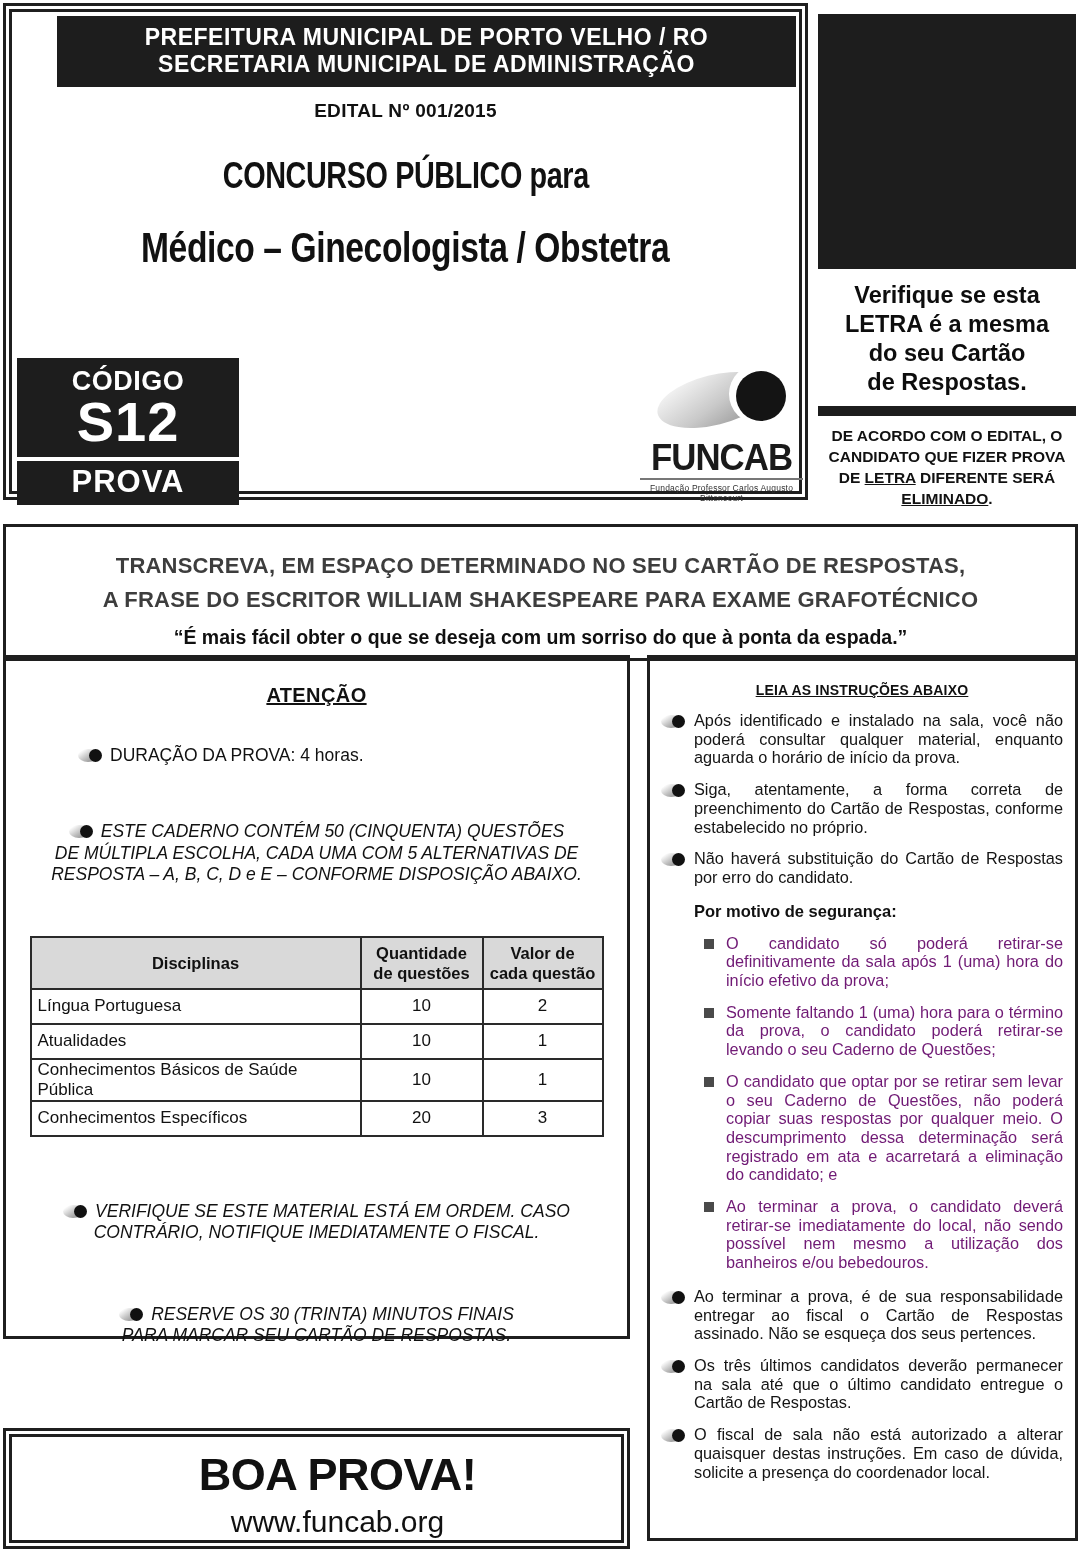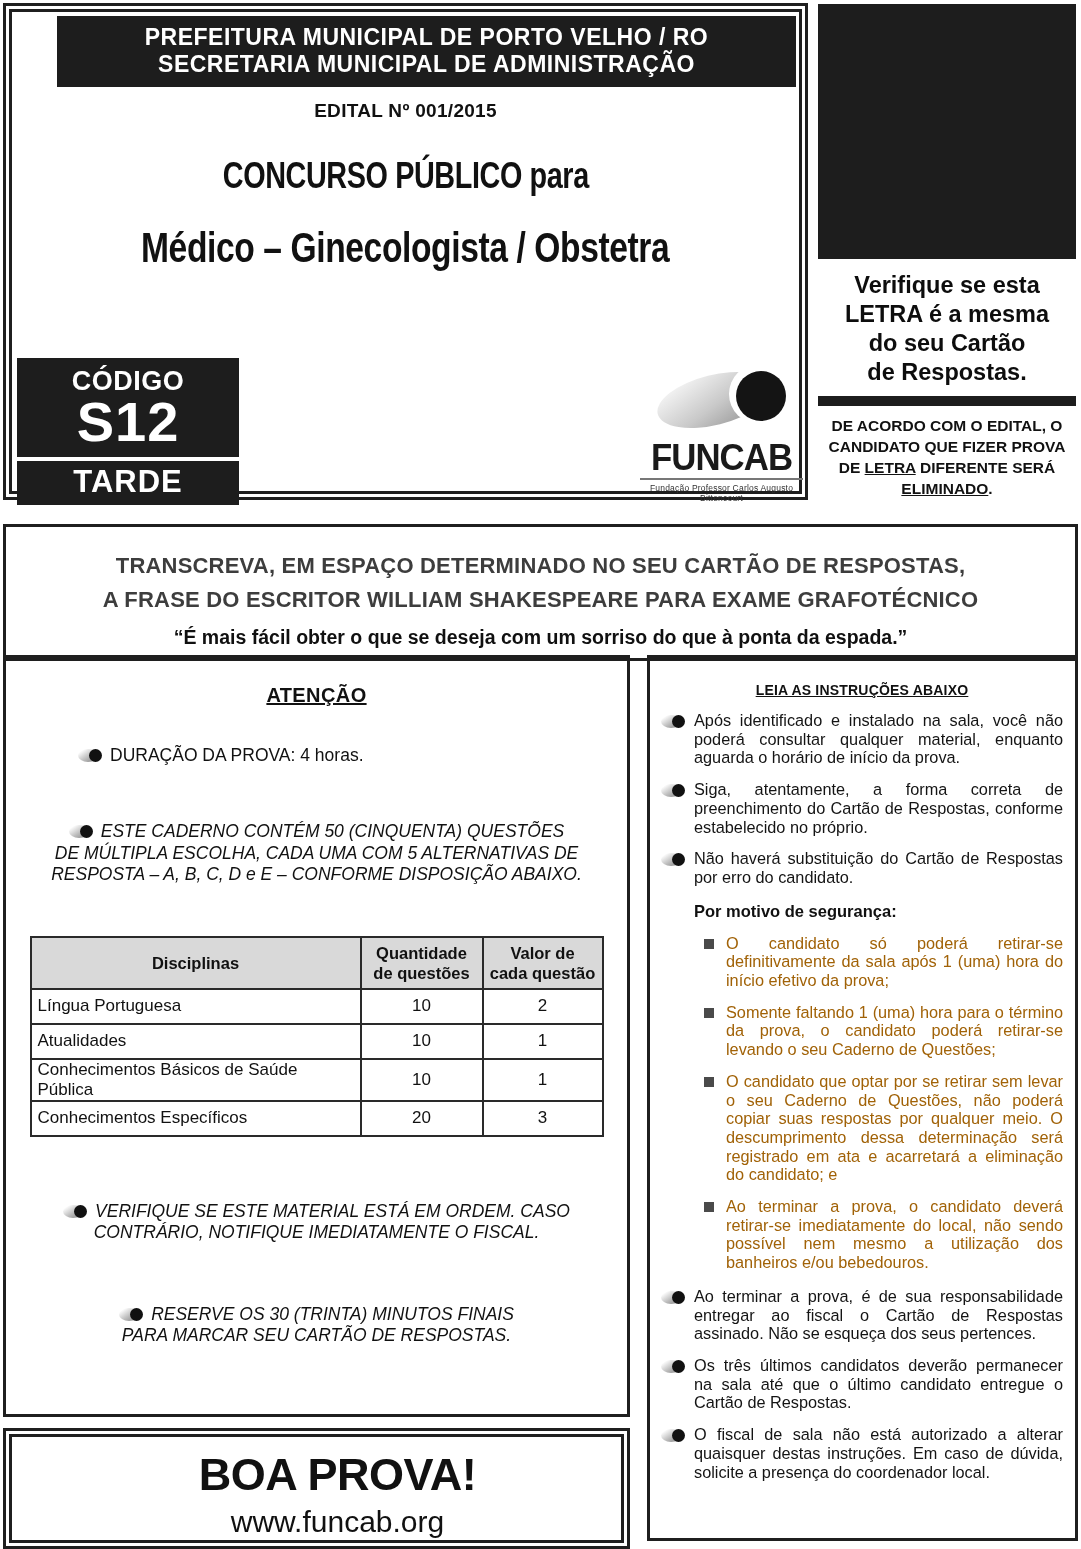--- a/index.html
+++ b/index.html
@@ -37,36 +37,36 @@
   .codigo-turno { background:#1d1d1d; margin-top:4px; padding:3px 0 5px 0;
                   font-size:31px; font-weight:bold; letter-spacing:1px; }
 
   .funcab { position:absolute; left:622px; top:348px; width:175px; text-align:center; }
   .funcab-word { font-size:37px; font-weight:bold; letter-spacing:-1px; color:#1a1a1a; line-height:36px;
                  transform:scaleX(.94); transform-origin:center; }
   .funcab-rule { height:2px; background:#777; margin:2px 6px 3px 6px; }
   .funcab-tag { font-size:8.5px; color:#333; letter-spacing:.2px; }
 
   
-  .letterpanel { left:818px; top:4px; width:258px; }
+  .letterpanel { left:818px; top:14px; width:258px; }
   .letterbox { width:258px; height:255px; background:#1d1d1d; }
   .verify { margin-top:12px; text-align:center; font-size:23.5px; font-weight:bold; line-height:29px; color:#0d0d0d; }
   .letterbar { height:10px; background:#1d1d1d; margin-top:9px; }
   .warn { margin-top:9px; text-align:center; font-size:15.5px; font-weight:bold; line-height:21px; }
   .u { text-decoration:underline; }
 
   
   .transcreva { left:3px; top:524px; width:1075px; height:137px; border:3px solid #1f1f1f;
                 box-sizing:border-box; text-align:center; }
   .tr-line { font-size:22px; font-weight:bold; color:#3d3d3d; line-height:34px; letter-spacing:.2px; }
   .tr-line.first { margin-top:22px; }
   .tr-quote { margin-top:9px; font-size:19.5px; font-weight:bold; color:#101010; }
 
   
-  .atencao { left:3px; top:655px; width:627px; height:762px; border:3px solid #1f1f1f; box-sizing:border-box; }
+  .atencao { left:3px; top:655px; width:627px; height:684px; border:3px solid #1f1f1f; box-sizing:border-box; }
   .at-title { margin-top:26px; text-align:center; font-size:20px; font-weight:bold;
               text-decoration:underline; letter-spacing:.4px; }
   .at-b1 { margin-top:38px; margin-left:72px; font-size:17.5px; }
   .at-center { text-align:center; font-size:17.5px; line-height:21.5px;font-style:italic; }
   .at-b2 { margin-top:55px; }
   .at-b3 { margin-top:64px; }
   .at-b4 { margin-top:60px; }
 
   
   .sph { display:inline-block; width:24px; height:15px; position:relative; vertical-align:-2px; }
@@ -91,21 +91,21 @@
   .instrucoes { left:647px; top:655px; width:431px; height:886px; border:3px solid #1f1f1f;
                 box-sizing:border-box; padding:10px 12px 0 11px; }
   .in-title { text-align:center; font-size:14px; font-weight:bold; text-decoration:underline;
               letter-spacing:.2px; margin-top:14px; }
   .ibullet { display:flex; margin-top:13px; }
   .ibullet .sph { flex:0 0 24px; margin-top:3px; margin-right:9px; }
   .ibullet .itxt { flex:1; font-size:16.3px; line-height:18.7px; text-align:justify; color:#141414; }
   .sec-title { margin-top:15px; margin-left:33px; font-size:16.5px; font-weight:bold; }
   .sitem { display:flex; margin-top:13px; margin-left:43px; }
   .sq { flex:0 0 10px; width:10px; height:10px; background:#4a4a4a; margin-top:5px; margin-right:12px; }
-  .sitem .itxt { flex:1; font-size:16.3px; line-height:18.7px; text-align:justify; color:#a16207; }
+  .sitem .itxt { flex:1; font-size:16.3px; line-height:18.7px; text-align:justify; color:#701a75; }
 
   
   .boaprova { left:3px; top:1428px; width:627px; height:121px; }
   .bp-title { margin-top:12px; text-align:center; font-size:45px; font-weight:bold; letter-spacing:-.5px; }
   .bp-site { margin-top:4px; text-align:center; font-size:30px; }
 </style>
 </head>
 <body>
 
 <div class="abs dbox top-main">
@@ -116,21 +116,21 @@
     </div>
     <div class="edital">EDITAL Nº 001/2015</div>
     <div class="concurso"><span class="cond">CONCURSO PÚBLICO para</span></div>
     <div class="cargo"><span class="cond">Médico – Ginecologista / Obstetra</span></div>
 
     <div class="codigo">
       <div class="codigo-top">
         <div class="codigo-label">CÓDIGO</div>
         <div class="codigo-value">S12</div>
       </div>
-      <div class="codigo-turno">TARDE</div>
+      <div class="codigo-turno">PROVA</div>
     </div>
 
     <div class="funcab">
       <svg width="160" height="76" viewBox="0 0 160 76">
         <defs>
           <linearGradient id="gsw" x1="0" y1="0" x2="1" y2="1">
             <stop offset="0" stop-color="#ffffff"></stop>
             <stop offset="0.55" stop-color="#c9c9c9"></stop>
             <stop offset="1" stop-color="#8f8f8f"></stop>
           </linearGradient>

